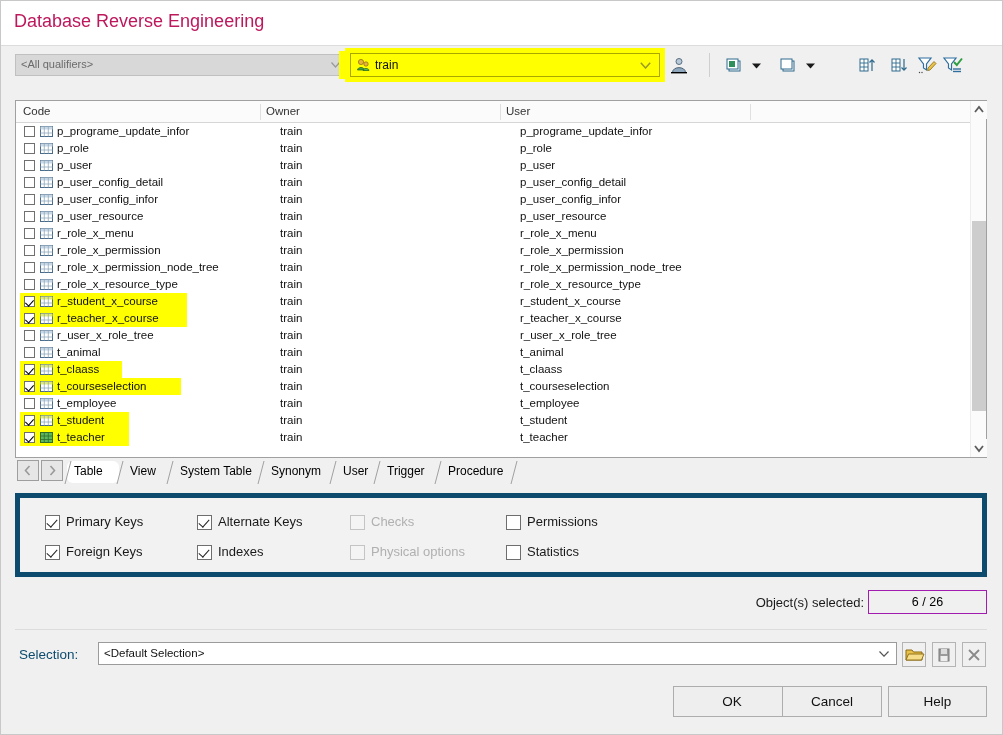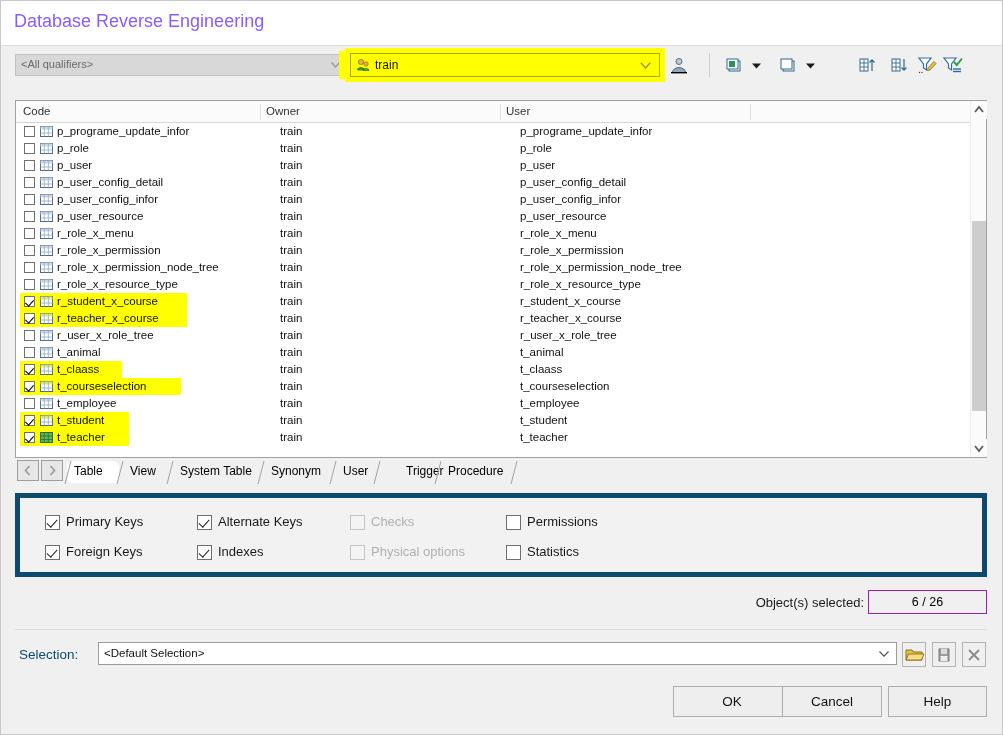--- a/index.html
+++ b/index.html
@@ -19,21 +19,21 @@
   }
   
   .titlebar{
     position:absolute;left:0;top:0;width:1001px;height:45px;
     background:#ffffff;
     border-bottom:1px solid #dcdcdc;
     box-sizing:border-box;
   }
   .title-text{
     position:absolute;left:13px;top:10px;
-    font-size:18px;color:#8b5cf6;
+    font-size:18px;color:#be185d;
     font-family:"Liberation Sans", sans-serif;
     white-space:nowrap;
   }
   
   .toolbar{
     position:absolute;left:0;top:45px;width:1001px;height:38px;
     background:#f0f0f0;
   }
   .qualifier-combo{
     position:absolute;left:14px;top:8px;width:332px;height:22px;
@@ -632,21 +632,21 @@
           <svg width="10" height="23" viewBox="0 0 10 23">
             <path d="M8 0 L2 23" stroke="#a0a0a0" stroke-width="1" fill="none"></path>
           </svg>
         </div>
         <div class="tab" style="left: 321px; width: 40px;">User</div>
         <div style="position: absolute; top: 2px; left: 357px; width: 10px; height: 23px;">
           <svg width="10" height="23" viewBox="0 0 10 23">
             <path d="M8 0 L2 23" stroke="#a0a0a0" stroke-width="1" fill="none"></path>
           </svg>
         </div>
-        <div class="tab" style="left: 384px; width: 57px;">Trigger</div>
+        <div class="tab" style="left: 365px; width: 57px;">Trigger</div>
         <div style="position: absolute; top: 2px; left: 418px; width: 10px; height: 23px;">
           <svg width="10" height="23" viewBox="0 0 10 23">
             <path d="M8 0 L2 23" stroke="#a0a0a0" stroke-width="1" fill="none"></path>
           </svg>
         </div>
         <div class="tab" style="left: 426px; width: 72px;">Procedure</div>
         <div style="position: absolute; top: 2px; left: 494px; width: 10px; height: 23px;">
           <svg width="10" height="23" viewBox="0 0 10 23">
             <path d="M8 0 L2 23" stroke="#a0a0a0" stroke-width="1" fill="none"></path>
           </svg>

